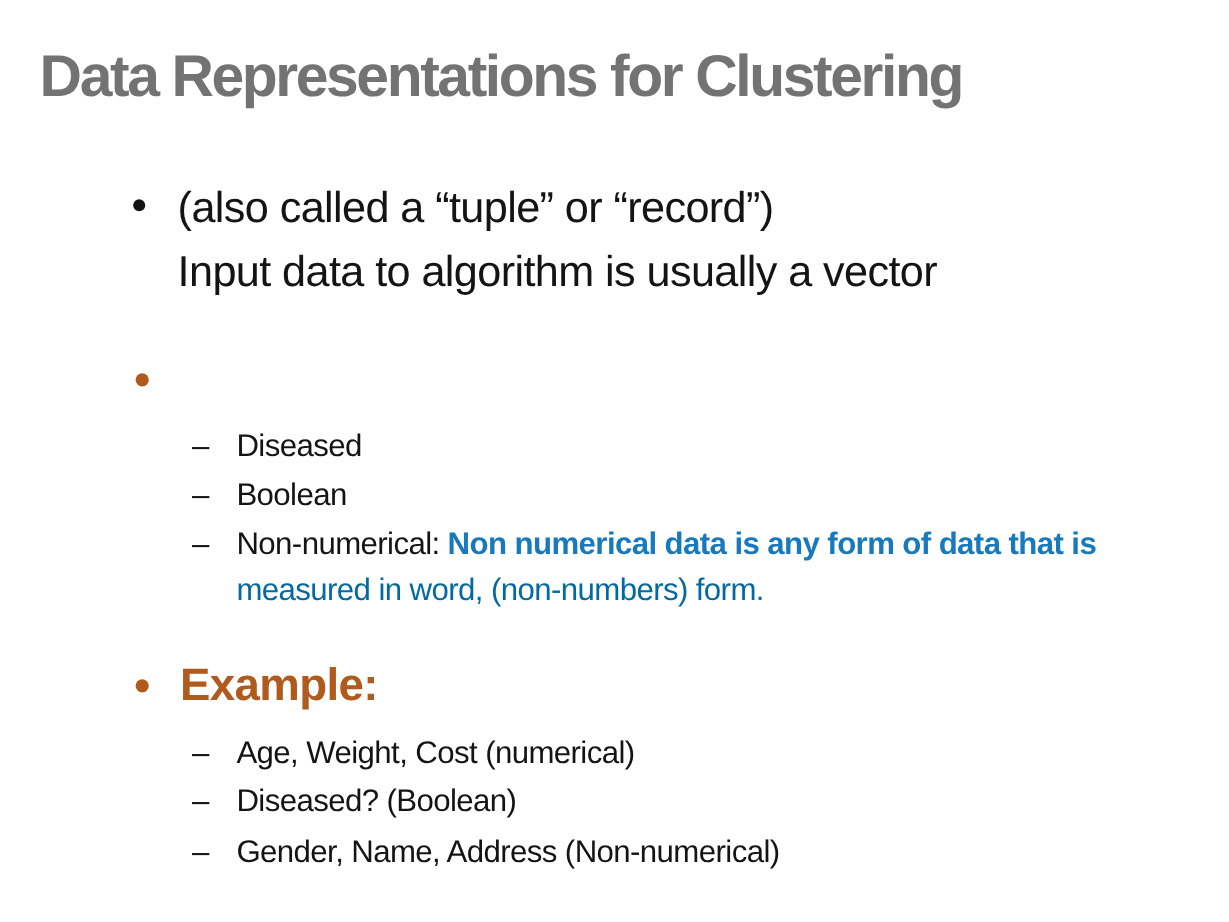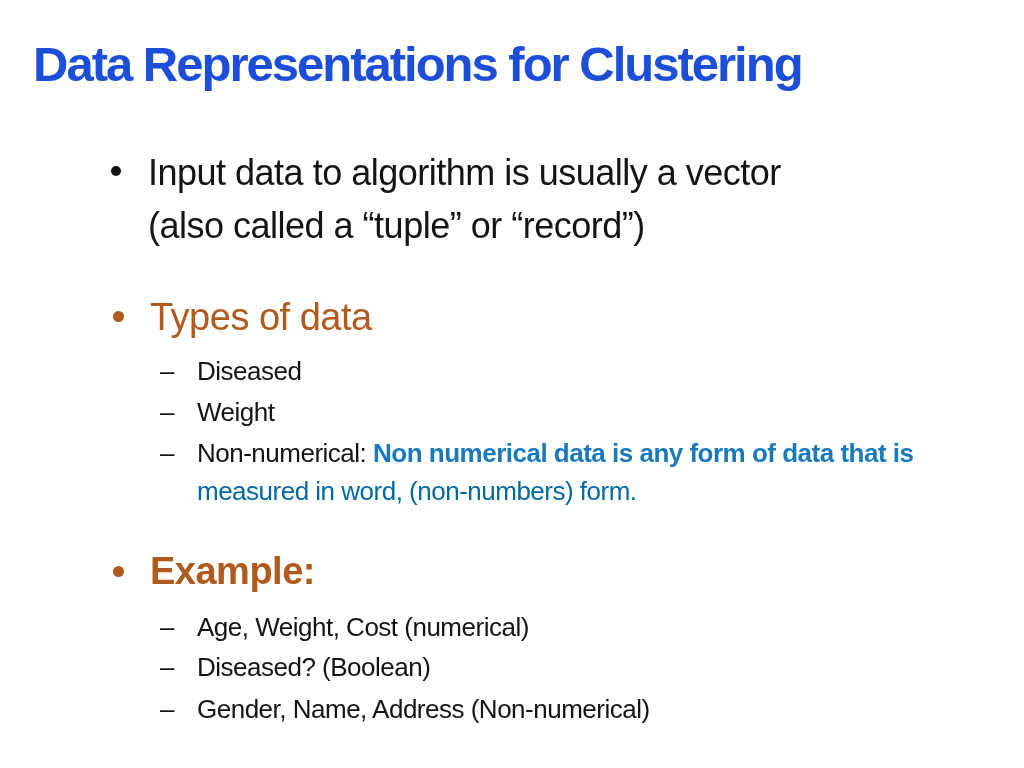--- a/index.html
+++ b/index.html
@@ -17,21 +17,21 @@
     color: #141414;
   }
   .slide-title {
     position: absolute;
     left: 33px;
     top: 36px;
     width: 960px;
     font-size: 49px;
     font-weight: bold;
     letter-spacing: -2px;
-    color: #1d4ed8;
+    color: #737373;
     white-space: nowrap;
   }
   .bullet-dot {
     position: absolute;
     border-radius: 50%;
     background: #141414;
   }
   .dot-1 { left: 111px; top: 166px; width: 10px; height: 10px; }
   .dot-2 { left: 113px; top: 311px; width: 11px; height: 11px; background: #B05A1E; }
   .dot-3 { left: 113px; top: 566px; width: 11px; height: 11px; background: #B05A1E; }
@@ -87,35 +87,34 @@
 </style>
 </head>
 <body>
 
 <div class="slide">
 
   <div class="slide-title">Data Representations for Clustering</div>
 
   <span class="bullet-dot dot-1"></span>
   <div class="intro-text">
+    <span class="line">(also called a “tuple” or “record”)</span>
     <span class="line">Input data to algorithm is usually a vector</span>
-    <span class="line">(also called a “tuple” or “record”)</span>
   </div>
 
   <span class="bullet-dot dot-2"></span>
-  <div class="section-heading heading-types">Types of data</div>
 
   <div class="sub-item row-numerical">
     <span class="dash">–</span>
     <span>Diseased</span>
   </div>
 
   <div class="sub-item row-boolean">
     <span class="dash">–</span>
-    <span>Weight</span>
+    <span>Boolean</span>
   </div>
 
   <div class="sub-item row-nonnum">
     <span class="dash">–</span>
     <span>Non-numerical:</span><span class="highlight"> Non numerical data is any form of data that is</span>
     <span class="highlight-line2">measured in word, (non-numbers) form.</span>
   </div>
 
   <span class="bullet-dot dot-3"></span>
   <div class="section-heading heading-example">Example:</div>

